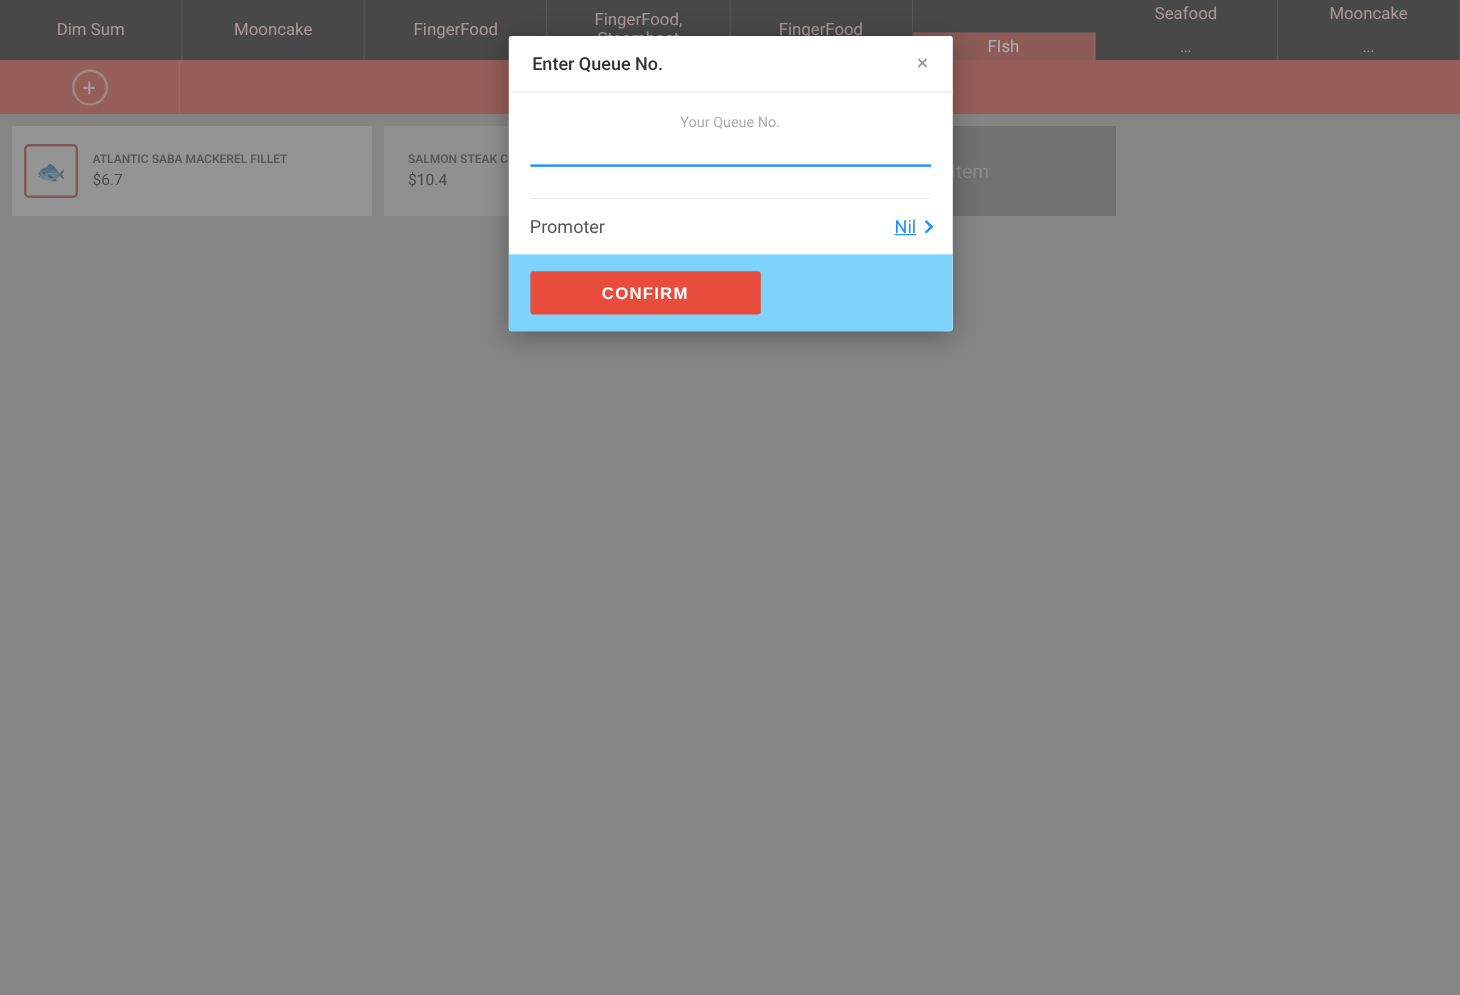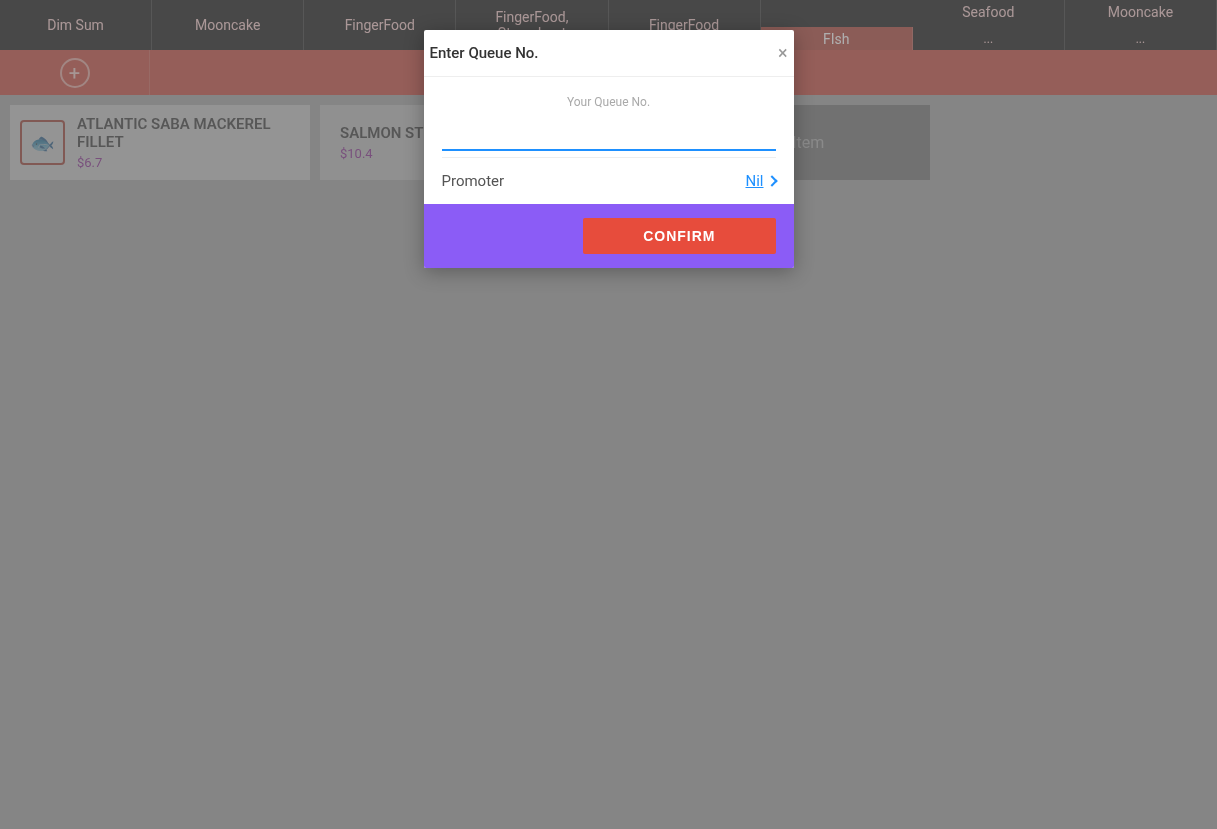--- a/index.html
+++ b/index.html
@@ -124,28 +124,28 @@
       color: #c0392b;
       font-size: 20px;
       flex-shrink: 0;
     }
 
     .menu-card-info {
       flex: 1;
     }
 
     .menu-card-name {
-      font-size: 15px;
+      font-size: 10px;
       font-weight: 600;
       color: #333;
       text-transform: uppercase;
     }
 
     .menu-card-price {
-      color: #a21caf;
+      color: #000000;
       font-size: 13px;
       margin-top: 4px;
     }
 
     .salmon-card {
       background: #f0f0f0;
     }
 
     .new-item-card {
       width: 300px;
@@ -178,21 +178,21 @@
       width: 370px;
       border-radius: 2px;
       box-shadow: 0 4px 20px rgba(0,0,0,0.3);
       overflow: hidden;
     }
 
     .modal-header {
       display: flex;
       align-items: center;
       justify-content: space-between;
-      padding: 14px 6px;
+      padding: 14px 20px;
       border-bottom: 1px solid #eee;
     }
 
     .modal-title {
       font-size: 15px;
       color: #333;
       font-weight: 500;
     }
 
     .modal-close {
@@ -201,22 +201,22 @@
       color: #999;
       line-height: 1;
     }
 
     .modal-body {
       padding: 18px 18px 0 18px;
     }
 
     .queue-input-container {
       border-bottom: 2px solid #1e90ff;
-      padding-bottom: 17px;
-      margin-bottom: 6px;
+      padding-bottom: 4px;
+      margin-bottom: 26px;
     }
 
     .queue-label {
       font-size: 12px;
       color: #aaa;
       display: block;
       text-align: center;
       margin-bottom: 4px;
     }
 
@@ -248,23 +248,23 @@
       align-items: center;
       gap: 4px;
       color: #1e90ff;
       font-size: 15px;
       cursor: pointer;
       text-decoration: underline;
     }
 
     .modal-footer {
       padding: 14px 18px;
-      background: #8b5cf6;
-      display: flex;
-      justify-content: flex-end;
+      background: #7dd3fc;
+      display: flex;
+      justify-content: flex-start;
     }
 
     .confirm-btn {
       background: #e74c3c;
       color: white;
       border: none;
       padding: 10px 60px;
       font-size: 14px;
       font-weight: 600;
       letter-spacing: 1px;

